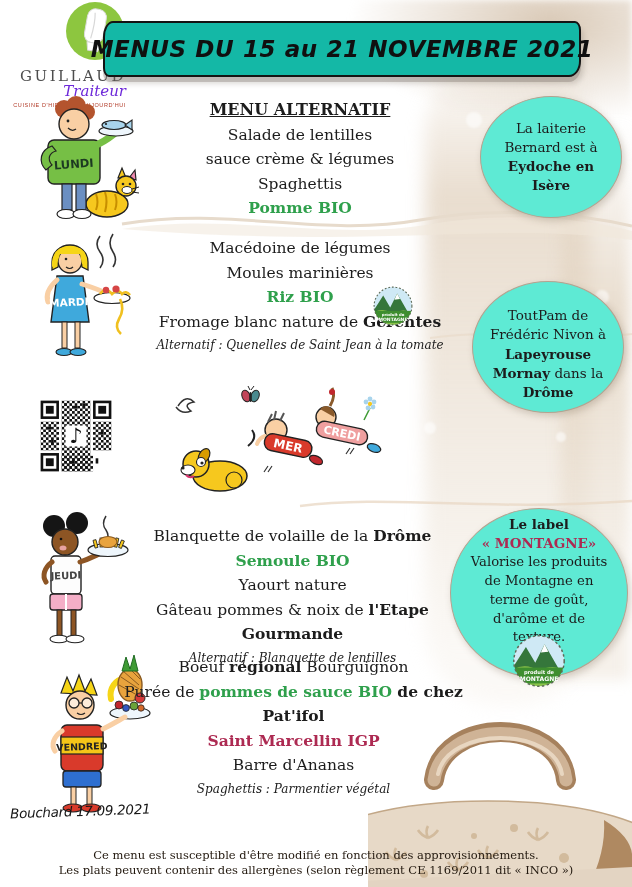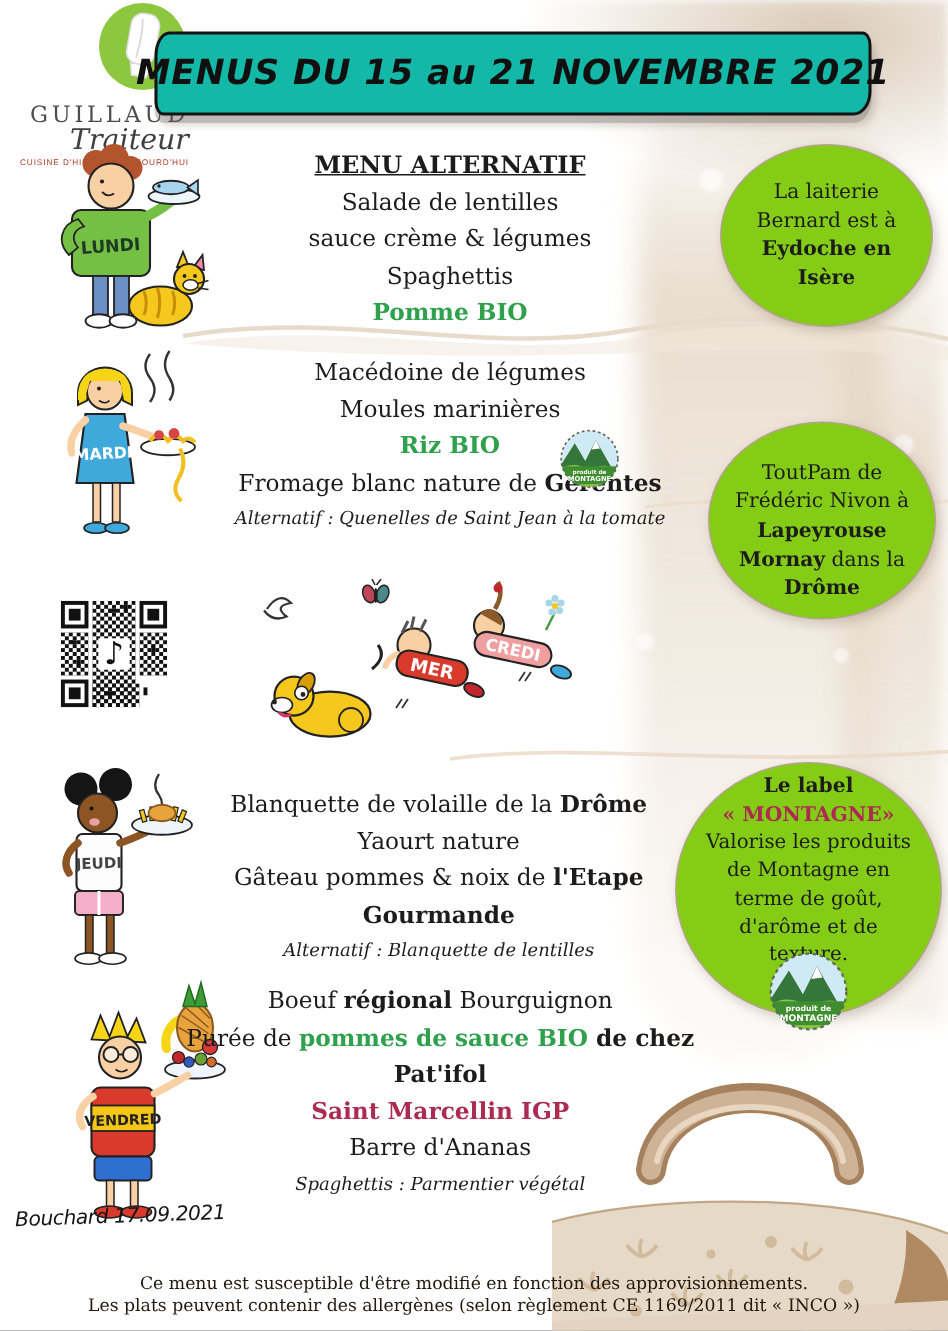--- a/index.html
+++ b/index.html
@@ -25,38 +25,38 @@
     filter:blur(7px);}
   .swirl-top{left:340px;top:0;width:292px;height:130px;
     background:radial-gradient(ellipse at 72% 18%,rgba(211,192,170,.85) 0%,rgba(217,199,180,0) 68%);
     filter:blur(3px);}
   .bokeh{border-radius:50%;background:rgba(255,255,255,.55);filter:blur(1px);}
   svg.decor{left:0;top:0;pointer-events:none;}
   
   .logo-block{left:8px;top:0;width:118px;text-align:right;}
   .logo-circle{width:62px;height:62px;margin:0 auto;}
   .brand-name{font-size:15px;letter-spacing:2.5px;color:#4d4d4d;margin-top:1px;}
-  .brand-script{font-style:italic;font-size:19px;color:#404040;margin-top:-3px;}
+  .brand-script{font-style:italic;font-size:15px;color:#6d28d9;margin-top:-3px;}
   .brand-tagline{font-family:"Liberation Sans",sans-serif;font-size:5.5px;color:#b23b28;letter-spacing:.6px;white-space:nowrap;margin-top:2px;}
   .title-banner{left:103px;top:21px;width:474px;height:52px;background:#14b8a6;
     border:2px solid #141414;border-radius:10px 6px 12px 6px/16px 9px 16px 9px;
     box-shadow:0 5px 0 rgba(105,95,85,.28),3px 7px 5px rgba(105,95,85,.22);
     display:flex;align-items:center;justify-content:center;}
   .title-text{font-family:"DejaVu Sans",sans-serif;font-style:italic;font-weight:bold;
     font-size:23px;letter-spacing:.6px;color:#101010;white-space:nowrap;}
   
   .menu-block{text-align:center;}
   .m-line{font-size:15.5px;line-height:24.5px;}
   .m-title{font-weight:bold;text-decoration:underline;font-size:16px;}
   .green{color:var(--green);font-weight:bold;}
   .crimson{color:var(--crimson);font-weight:bold;}
   .alt{font-style:italic;font-size:12px;line-height:22px;}
   .m-line b{font-weight:bold;}
   
-  .bubble{position:absolute;background:#84cc16;border:1.6px solid #b5a28f;border-radius:50%;
+  .bubble{position:absolute;background:#5eead4;border:1.6px solid #b5a28f;border-radius:50%;
     display:flex;flex-direction:column;align-items:center;justify-content:center;text-align:center;
     font-size:13.5px;line-height:1.42;box-shadow:2px 3px 7px rgba(120,100,80,.28);
     padding:10px 15px;box-sizing:border-box;}
   .bubble b{font-weight:bold;}
   .bubble .crimson-line{color:var(--crimson);font-weight:bold;}
   .bubble .bold-line{font-weight:bold;}
   .b3-body{font-size:13.2px;}
   .mlogo-bubble{position:absolute;left:50%;bottom:-12px;transform:translateX(-50%);width:56px;height:56px;}
   .mlogo-small{left:372px;top:285px;width:42px;height:42px;}
   
@@ -311,20 +311,21 @@
     <rect x="34" y="82" width="32" height="16" rx="3" fill="#f4aec7" stroke="#222" stroke-width="1.3"></rect>
     <line x1="50" y1="82" x2="50" y2="98" stroke="#fff" stroke-width="2"></line>
     <rect x="41" y="98" width="5" height="26" fill="#8d5524" stroke="#222" stroke-width="1"></rect>
     <rect x="55" y="98" width="5" height="26" fill="#8d5524" stroke="#222" stroke-width="1"></rect>
     <ellipse cx="43" cy="127" rx="9" ry="3.8" fill="#fff" stroke="#222" stroke-width="1.1"></ellipse>
     <ellipse cx="59" cy="127" rx="9" ry="3.8" fill="#fff" stroke="#222" stroke-width="1.1"></ellipse>
   </svg>
 
   <div class="abs menu-block" style="left:120px;top:524px;width:345px;">
     <div class="m-line"><span>Blanquette de volaille de la </span><b>Drôme</b></div>
+    <div class="m-line green">Semoule BIO</div>
     <div class="m-line">Yaourt nature</div>
     <div class="m-line"><span>Gâteau pommes &amp; noix de </span><b>l'Etape Gourmande</b></div>
     <div class="m-line alt">Alternatif : Blanquette de lentilles</div>
   </div>
 
   <div class="bubble" style="left:450px;top:508px;width:178px;height:170px;padding-bottom:34px;">
     <div class="bold-line">Le label</div>
     <div class="crimson-line">« MONTAGNE»</div>
     <div class="b3-body">Valorise les produits de Montagne en terme de goût, d'arôme et de texture.</div>
     <svg class="mlogo-bubble" viewBox="0 0 60 60">

